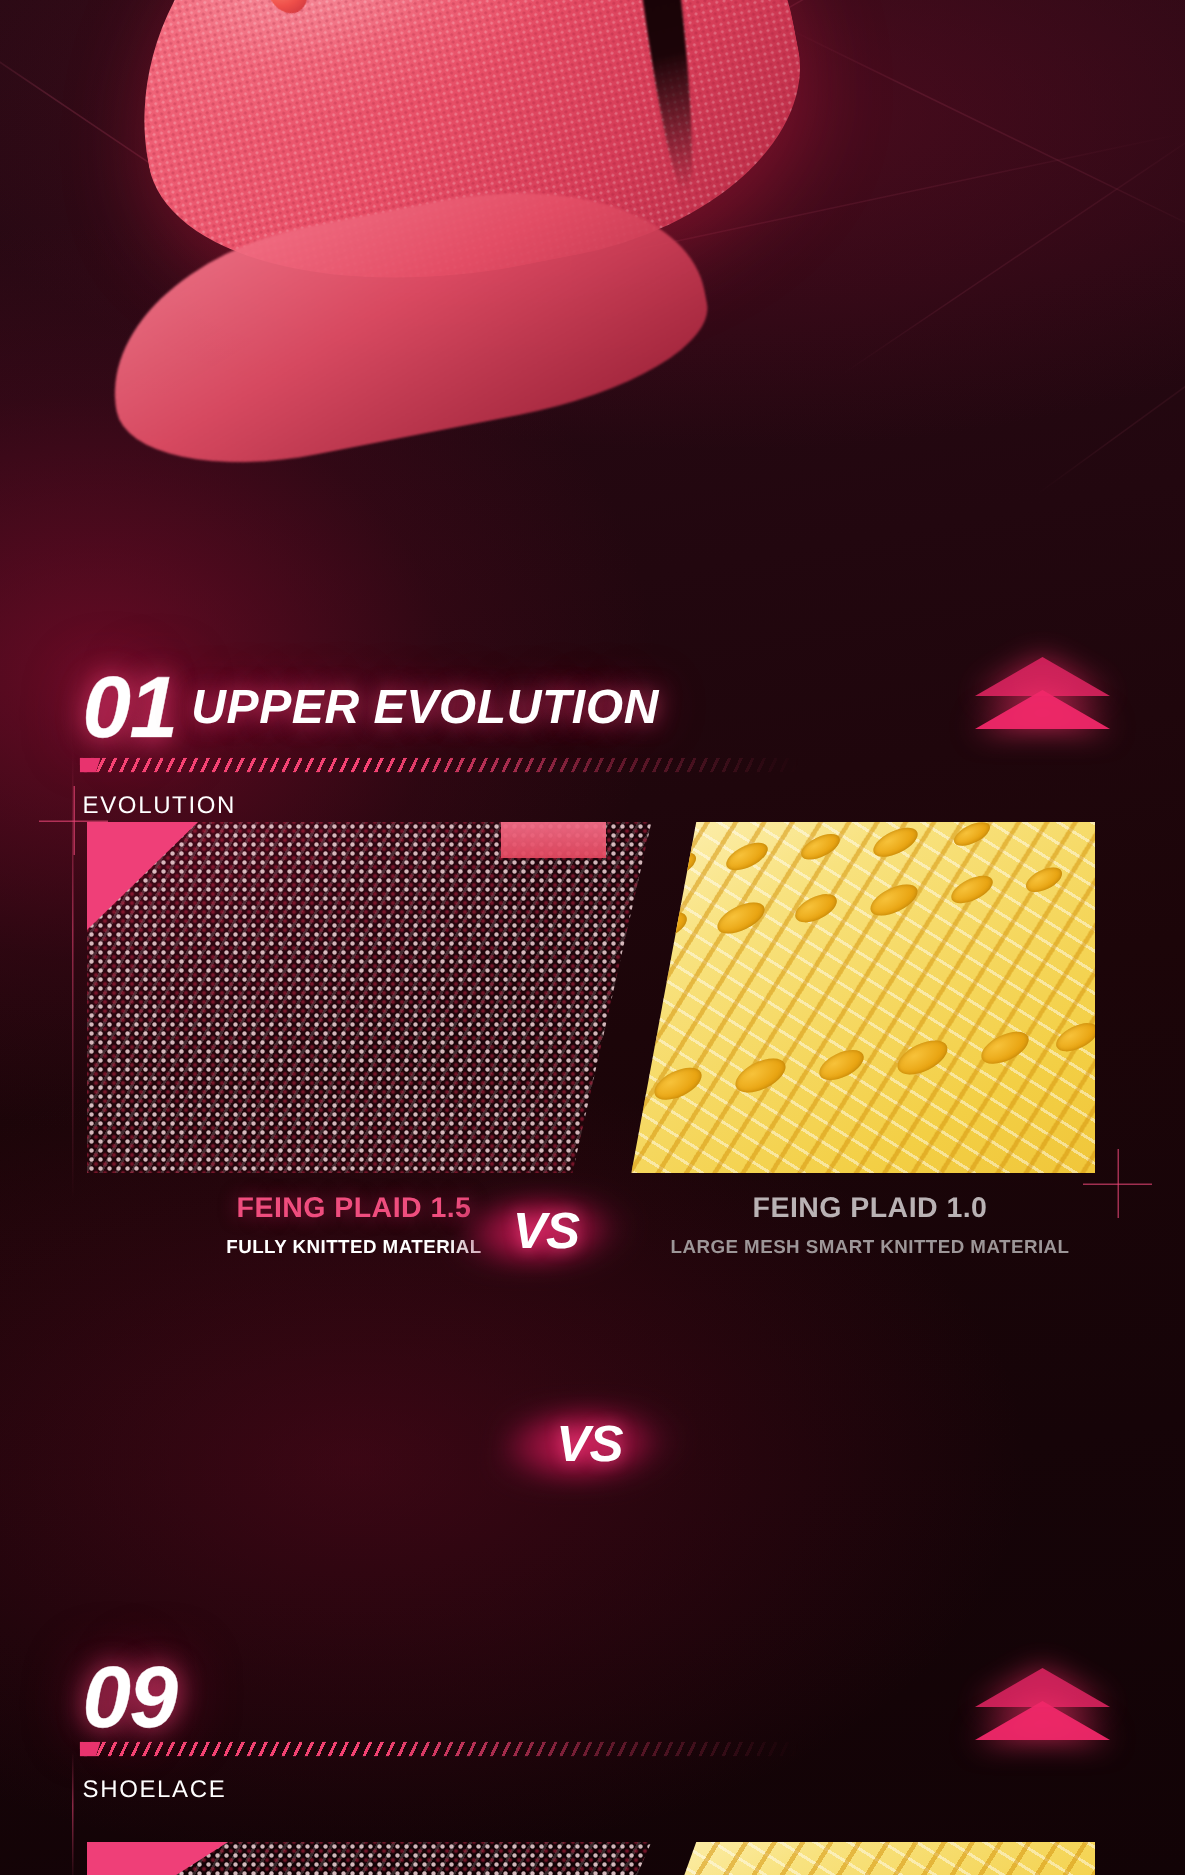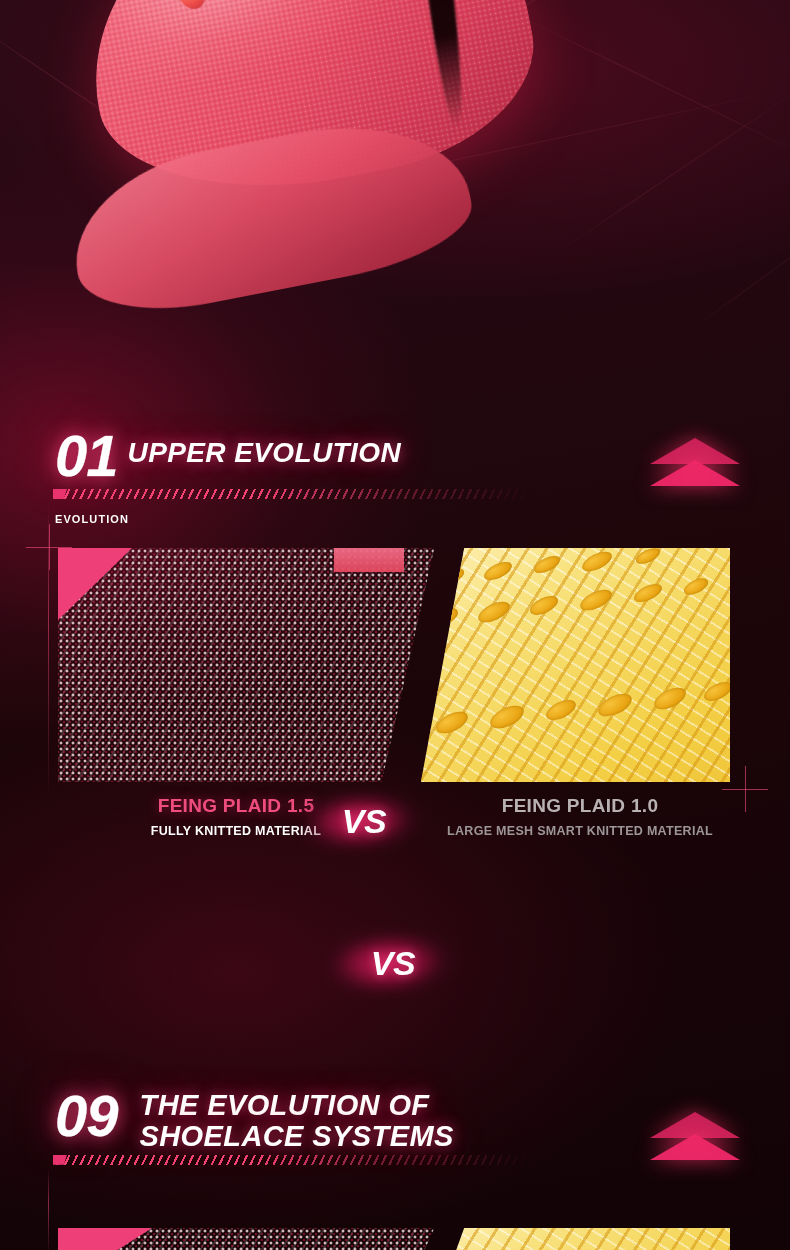--- a/index.html
+++ b/index.html
@@ -79,36 +79,36 @@
     position: absolute;
     left: 100px; top: 72px;
     width: 26px; height: 34px;
     border-radius: 50%;
     background: radial-gradient(circle at 40% 36%, #ff8a74 0%, #ef4f4a 55%, #c62f3c 100%);
     transform: rotate(-14deg);
     filter: blur(0.5px);
   }
 
   
-  .section { position: absolute; z-index: 5; }
+  .section { position: absolute; z-index: 5; margin-top: 16px; }
 
   .sec-head { position: relative; display: flex; align-items: flex-start; }
 
   .sec-num {
     font-size: 58px;
     font-weight: 700;
     font-style: italic;
     color: #ffffff;
     letter-spacing: -1px;
     line-height: 0.95;
     text-shadow: 0 0 18px rgba(255,70,130,0.85), 0 0 40px rgba(230,30,90,0.55);
     -webkit-text-stroke: 0.4px rgba(255,255,255,0.6);
   }
   .sec-title {
-    font-size: 28px;
+    font-size: 32px;
     font-weight: 700;
     font-style: italic;
     color: #ffffff;
     letter-spacing: 0.4px;
     line-height: 1.08;
     text-shadow: 0 0 14px rgba(255,70,130,0.7), 0 0 34px rgba(225,25,85,0.45);
     margin-left: 10px;
     margin-top: 10px;
     white-space: pre-line;
   }
@@ -133,22 +133,22 @@
   }
   .hatch-rule::after {
     content: "";
     position: absolute; left: 0; top: 0;
     width: 14px; height: 10px;
     background: #e8336e;
     clip-path: polygon(0 0, 100% 0, 78% 100%, 0 100%);
   }
 
   .sec-tag {
-    font-size: 11px;
-    font-weight: 700;
+    font-size: 16px;
+    font-weight: 400;
     color: #ffffff;
     letter-spacing: 1.1px;
     margin-top: 14px;
   }
 
   
   .chevrons { position: absolute; width: 90px; height: 62px; }
   .chev {
     position: absolute; left: 0;
     width: 0; height: 0;
@@ -351,24 +351,23 @@
   </div>
 
   <div class="vs-badge" style="left:330px; top:932px; width:126px; height:62px;">
     <div class="vs-glow"></div>
     <div class="vs-text">VS</div>
   </div>
 
   <div class="section" style="left:55px; top:1088px; width:680px;">
     <div class="sec-head">
       <div class="sec-num">09</div>
-      <div class="sec-title" style="margin-left:22px; margin-top:2px; font-size:29px;">THE EVOLUTION OF
-SHOELACE SYSTEMS</div>
     </div>
     <div class="hatch-rule" style="margin-left:-2px; margin-top:2px;"></div>
+    <div class="sec-tag">SHOELACE</div>
   </div>
 
   <div class="chevrons" style="left:650px; top:1112px;">
     <div class="chev back"></div>
     <div class="chev front"></div>
   </div>
 
   <div class="vline" style="left:48px; top:1168px; height:90px;"></div>
 
   <div class="compare" style="left:58px; top:1228px; width:672px; height:120px;">

